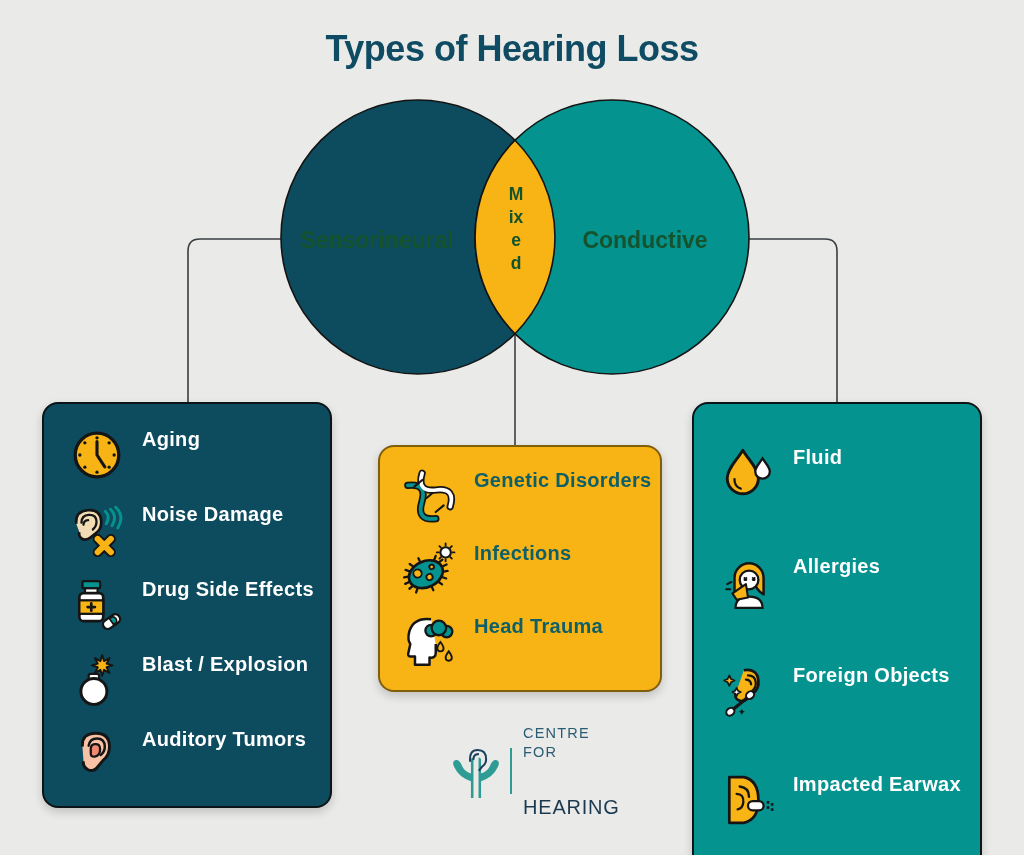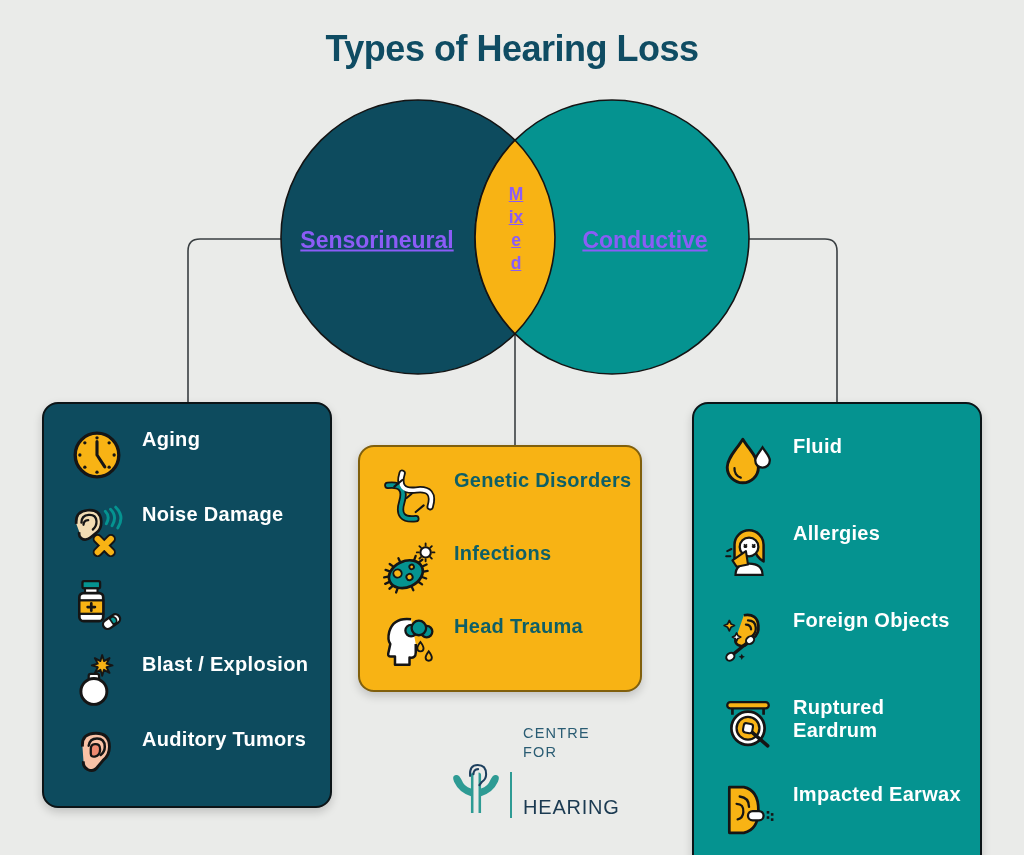--- a/index.html
+++ b/index.html
@@ -9,51 +9,51 @@
     background:#eaebe9; overflow:hidden;
   }
   .title{
     position:absolute; left:0; top:28px; width:100%;
     text-align:center; font-size:36px; font-weight:800;
     color:#0f4c63; letter-spacing:-0.5px;
   }
   .venn-svg{ position:absolute; left:0; top:0; }
   .venn-label{
     position:absolute; transform:translate(-50%,-50%);
-    color:#8b5cf6; font-weight:700; font-size:23px; white-space:nowrap;text-decoration:underline;
+    color:#14532d; font-weight:700; font-size:23px; white-space:nowrap;
   }
   .venn-label.mixed{
     width:16px; word-break:break-all; text-align:center;
     font-size:17.5px; line-height:23px; letter-spacing:0; white-space:normal;
   }
   .panel{
     position:absolute; border-radius:16px;
     display:flex; flex-direction:column; justify-content:space-around;
     box-shadow:0 4px 10px rgba(0,0,0,0.18);
   }
   .panel.dark{
     left:42px; top:402px; width:290px; height:406px;
     background:#0d4b5e; border:2px solid #0c1417; padding:14px 10px 14px 26px;
   }
   .panel.teal{
     left:692px; top:402px; width:290px; height:468px;
     background:#059390; border:2px solid #0c1417; padding:14px 10px 14px 27px;
   }
   .panel.yellow{
-    left:358px; top:445px; width:284px; height:247px;
+    left:378px; top:445px; width:284px; height:247px;
     background:#f8b314; border:2px solid rgba(30,25,5,0.55); padding:12px 8px 12px 22px;
   }
   .item{ display:flex; gap:18px; }
   .item .icon{ width:54px; height:54px; flex:0 0 54px; display:flex; align-items:center; justify-content:center; }
   .item .icon svg{ width:54px; height:54px; }
   .item .label{ font-size:20px; font-weight:600; color:#ffffff; letter-spacing:0.3px; }
   .panel.yellow .item .label{ color:#0e5f67; }
   .logo{
     position:absolute; left:449px; top:724px;
-    display:flex; align-items:flex-end;
+    display:flex; align-items:center;
   }
   .logo .hands{ width:54px; height:64px; }
   .logo .divider{ width:2px; height:46px; background:#2e9b94; margin:0 11px 0 7px; }
   .logo .text-col{ display:flex; flex-direction:column; justify-content:center; }
   .logo .l1,.logo .l2{ font-size:14.5px; color:#2a5c73; letter-spacing:1.2px; line-height:19px; }
   .logo .l3{ font-size:20px; font-weight:400; color:#1b3a51; letter-spacing:0.8px; line-height:21px;margin-top:35px; }
 </style>
 </head>
 <body>
 
@@ -120,20 +120,21 @@
           <rect x="14.5" y="10" width="12" height="4.5" fill="#ffffff" stroke="#151515" stroke-width="2"></rect>
           <rect x="9" y="14.5" width="23" height="27" rx="4" fill="#ffffff" stroke="#151515" stroke-width="2.6"></rect>
           <rect x="9" y="21.5" width="23" height="13" fill="#f8b314" stroke="#151515" stroke-width="2.2"></rect>
           <path d="M20.5 24.5 v7 M17 28 h7" stroke="#151515" stroke-width="2.6" stroke-linecap="round"></path>
           <g transform="rotate(-35 40 42)">
             <rect x="31" y="37.5" width="18" height="9" rx="4.5" fill="#ffffff" stroke="#151515" stroke-width="2.2"></rect>
             <path d="M40 38.6 h3.5 a4.4 4.4 0 0 1 0 6.8 h-3.5 z" fill="#059390" stroke="#151515" stroke-width="1.6"></path>
           </g>
         </svg>
       </span>
+      <span class="label">Drug Side Effects</span>
     </div>
 
     <div class="item">
       <span class="icon">
         <svg viewBox="0 0 52 52">
           <polygon points="31,2 32.7,7.8 38.1,4.9 35.2,10.3 41,12 35.2,13.7 38.1,19.1 32.7,16.2 31,22 29.3,16.2 23.9,19.1 26.8,13.7 21,12 26.8,10.3 23.9,4.9 29.3,7.8" fill="#f8b314" stroke="#151515" stroke-width="1.8" stroke-linejoin="round"></polygon>
           <rect x="18" y="20" width="10" height="6" rx="2" fill="#ffffff" stroke="#151515" stroke-width="2.2"></rect>
           <circle cx="23" cy="37" r="12.5" fill="#ffffff" stroke="#151515" stroke-width="2.8"></circle>
         </svg>
       </span>
@@ -243,33 +244,20 @@
           <ellipse cx="9" cy="46" rx="4.2" ry="3.4" fill="#ffffff" stroke="#151515" stroke-width="2" transform="rotate(-40 9 46)"></ellipse>
           <ellipse cx="28" cy="30" rx="4.2" ry="3.4" fill="#ffffff" stroke="#151515" stroke-width="2" transform="rotate(-40 28 30)"></ellipse>
           <path d="M8 11 l1.6 3.4 3.4 1.6 -3.4 1.6 -1.6 3.4 -1.6-3.4 -3.4-1.6 3.4-1.6z" fill="#f8b314" stroke="#151515" stroke-width="1.6" stroke-linejoin="round"></path>
           <path d="M15 23 l1.3 2.7 2.7 1.3 -2.7 1.3 -1.3 2.7 -1.3-2.7 -2.7-1.3 2.7-1.3z" fill="#ffffff" stroke="#151515" stroke-width="1.6" stroke-linejoin="round"></path>
           <path d="M20 43 l1 2 2 1 -2 1 -1 2 -1-2 -2-1 2-1z" fill="#151515"></path>
         </svg>
       </span>
       <span class="label">Foreign Objects</span>
     </div>
 
-    <div class="item">
-      <span class="icon">
-        <svg viewBox="0 0 52 52">
-          <path d="M11 12 v6 M41 12 v6" stroke="#151515" stroke-width="2.6"></path>
-          <rect x="6" y="6" width="40" height="6" rx="3" fill="#f8b314" stroke="#151515" stroke-width="2.2"></rect>
-          <circle cx="26" cy="31" r="16" fill="#ffffff" stroke="#151515" stroke-width="2.6"></circle>
-          <circle cx="26" cy="31" r="11" fill="#f8b314" stroke="#151515" stroke-width="2.2"></circle>
-          <path d="M30 35 L45 48" stroke="#151515" stroke-width="3.4" stroke-linecap="round"></path>
-          <rect x="21.5" y="26.5" width="9" height="9" rx="2.5" fill="#ffffff" stroke="#151515" stroke-width="2" transform="rotate(10 26 31)"></rect>
-        </svg>
-      </span>
-      <span class="label">Ruptured Eardrum</span>
-    </div>
 
     <div class="item">
       <span class="icon">
         <svg viewBox="0 0 52 52">
           <path d="M8 4 h14 q14 3 14 22 q0 19-14 22 h-14 z" fill="#f8b314" stroke="#151515" stroke-width="2.6" stroke-linejoin="round"></path>
           <path d="M18 13 q9 1 9 10 M15 20 q7 0 6.5 8 q-0.4 6-5.5 7" fill="none" stroke="#151515" stroke-width="2.2" stroke-linecap="round"></path>
           <rect x="26" y="27" width="15" height="9" rx="4.5" fill="#ffffff" stroke="#151515" stroke-width="2.2"></rect>
           <g fill="#151515">
             <rect x="44" y="27" width="2.5" height="2.5"></rect>
               <rect x="48" y="29" width="2.5" height="2.5"></rect>

